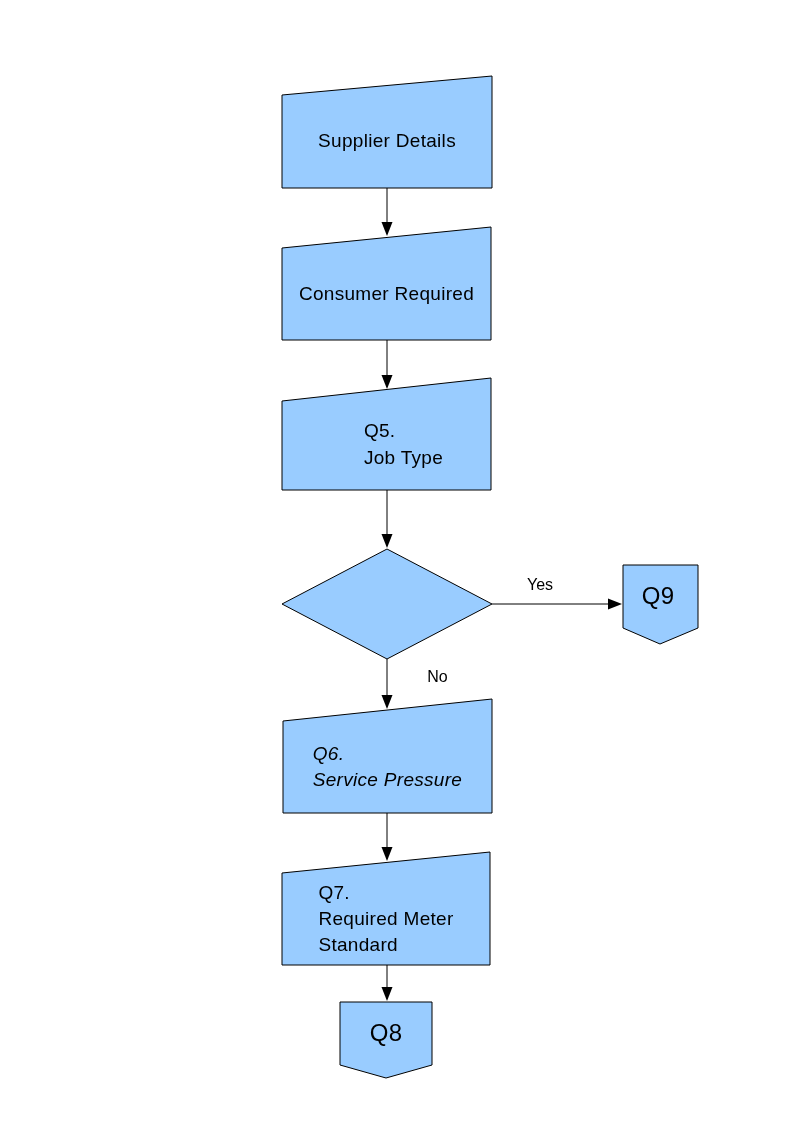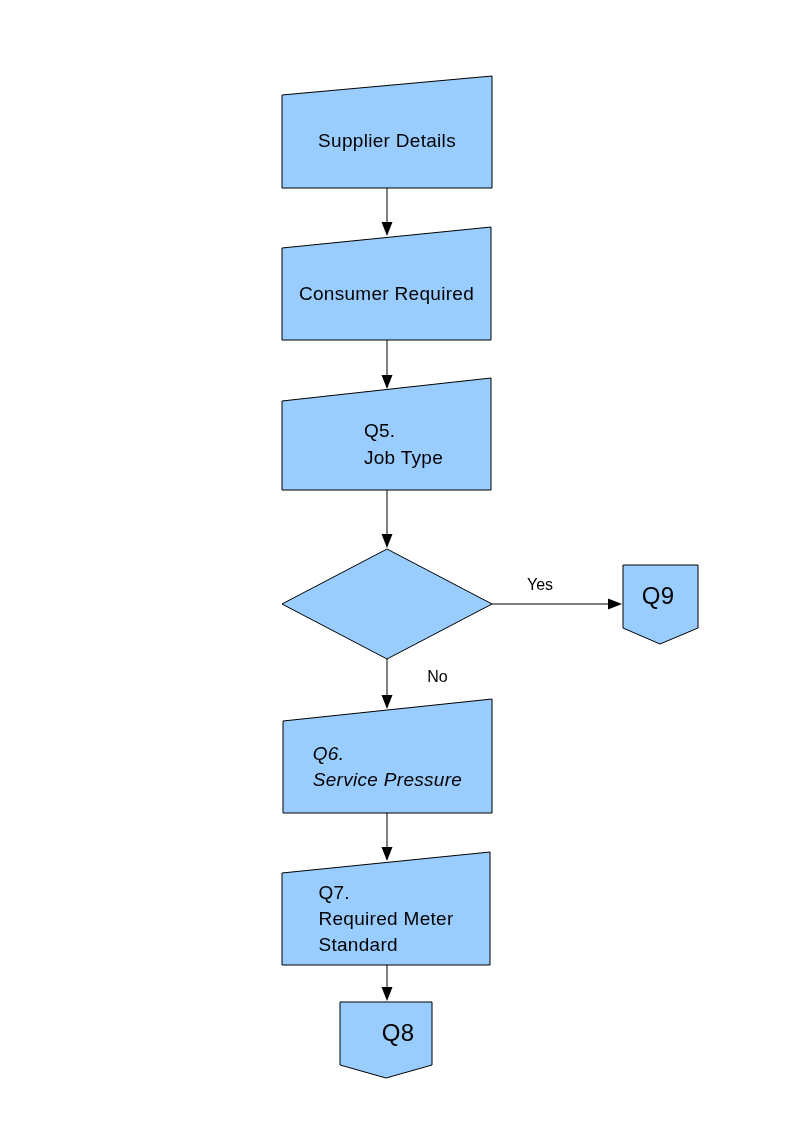--- a/index.html
+++ b/index.html
@@ -117,19 +117,19 @@
 
   <div class="node-label connector-label" style="left:617px; top:565px; width:82px; height:63px;">Q9</div>
 
   <div class="node-label" style="left:283px; top:721px; width:209px; height:92px;font-style:italic;">Q6.
 Service Pressure</div>
 
   <div class="node-label" style="left:282px; top:873px; width:208px; height:92px;">Q7.
 Required Meter
 Standard</div>
 
-  <div class="node-label connector-label" style="left:340px; top:1002px; width:92px; height:63px;padding-left:12px;">Q8</div>
+  <div class="node-label connector-label" style="left:340px; top:1002px; width:92px; height:63px;">Q8</div>
 
   <div class="edge-label" style="left:505px; top:571px; width:70px; height:28px;">Yes</div>
 
   <div class="edge-label" style="left:391px; top:663px; width:45px; height:28px;margin-left:24px;">No</div>
 
 </div>
 
 </body></html>

